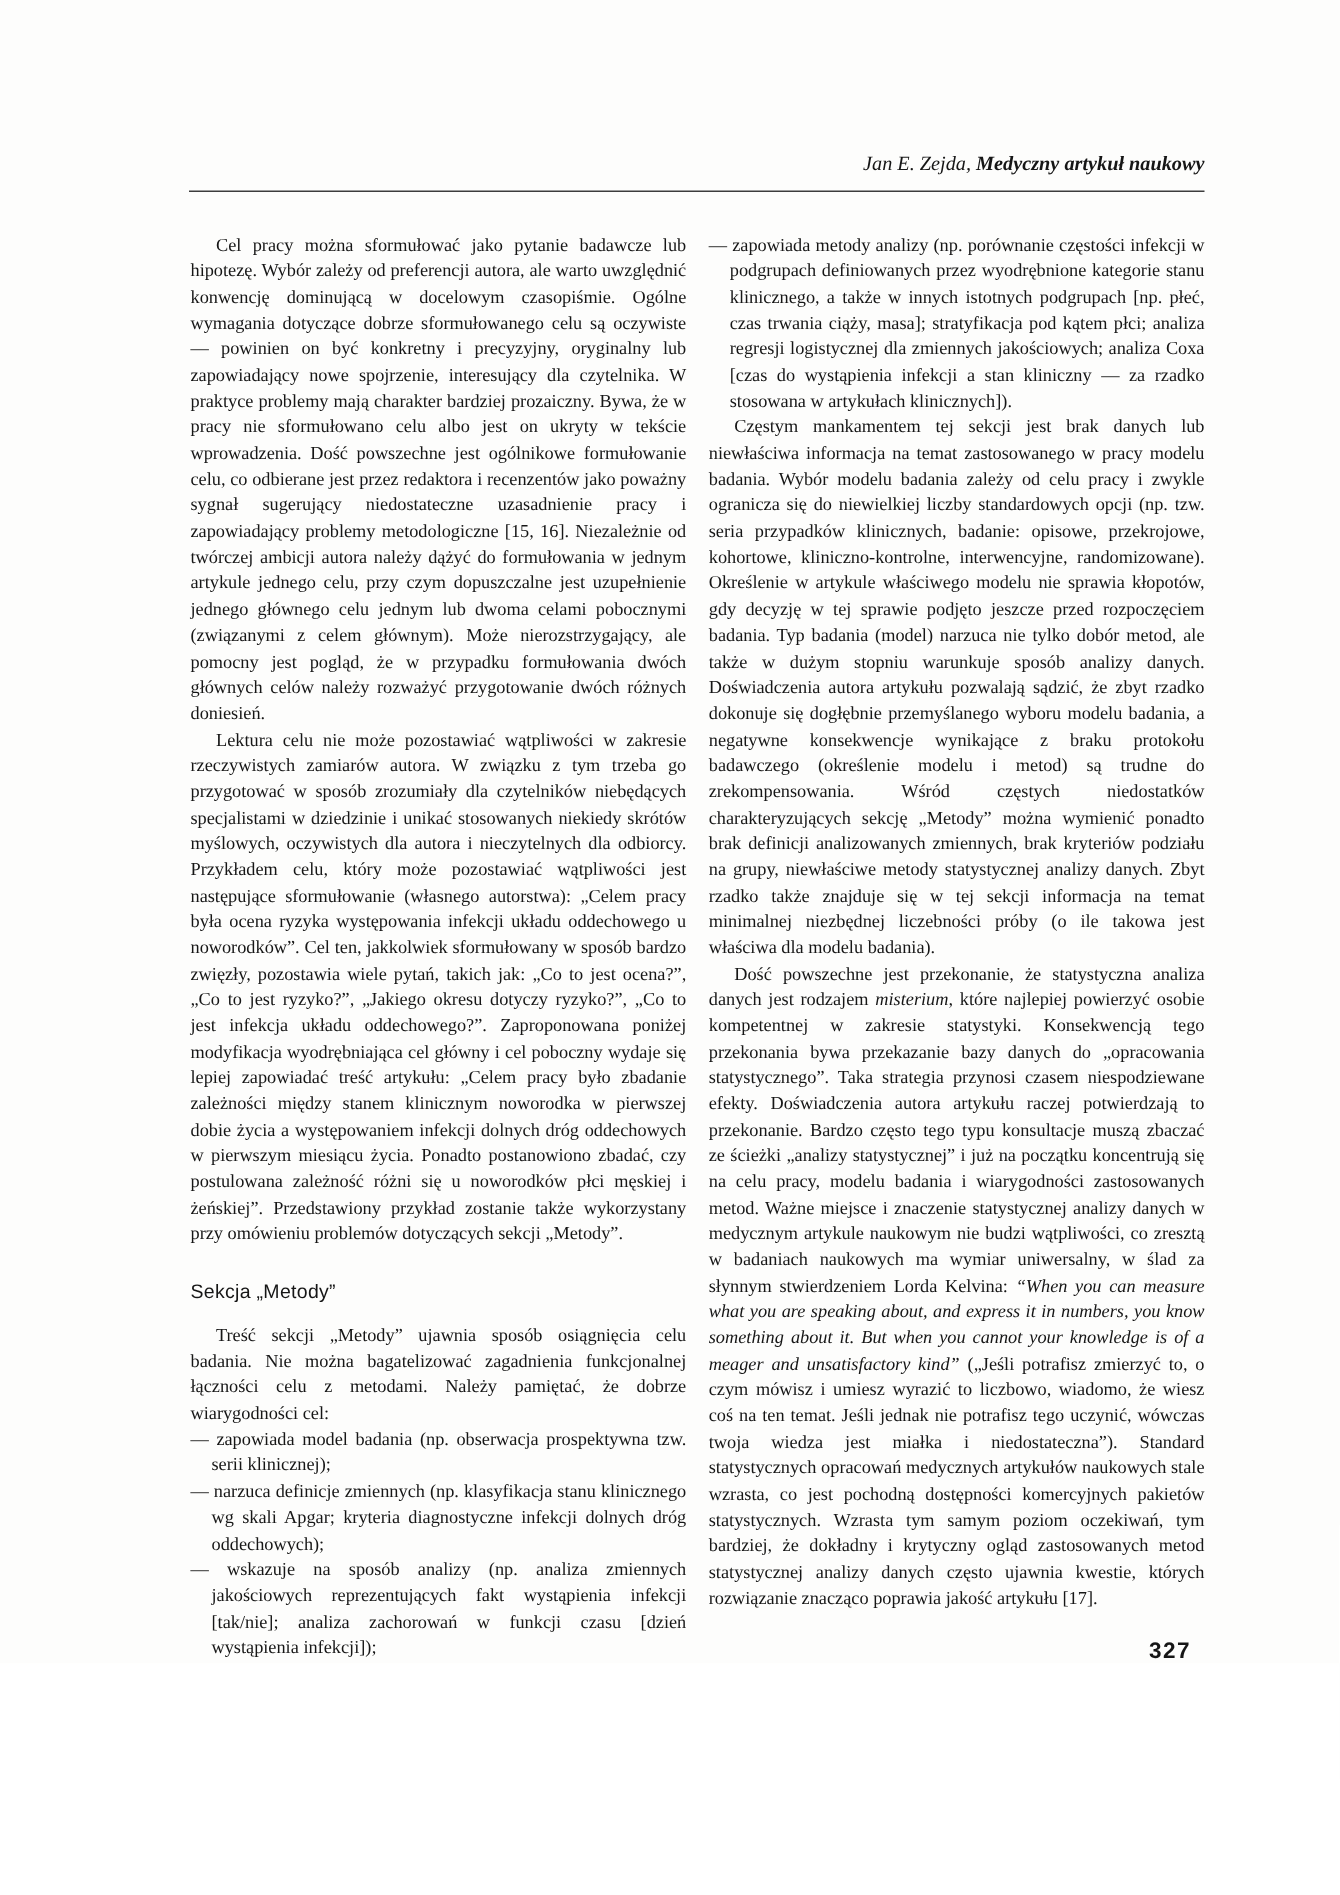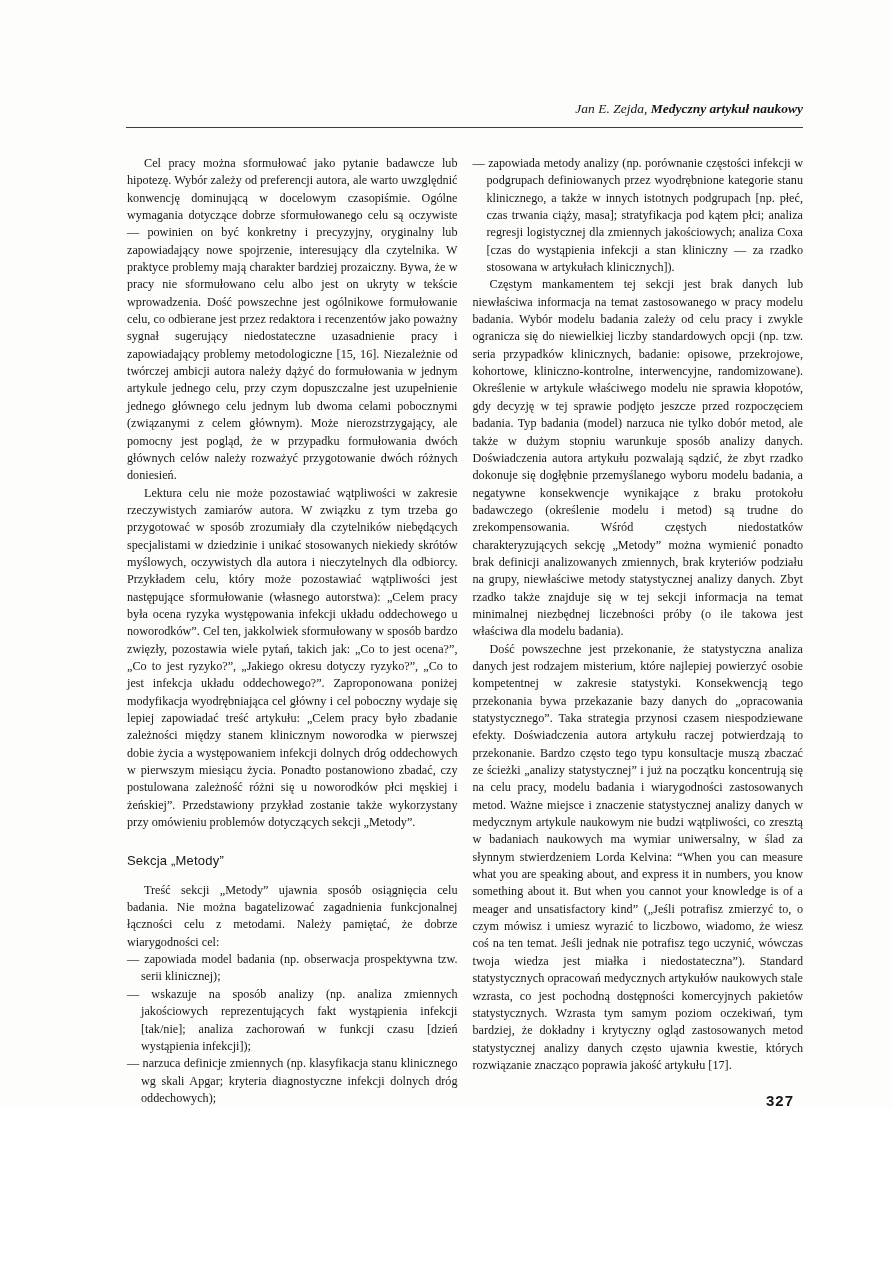--- a/index.html
+++ b/index.html
@@ -50,21 +50,21 @@
   p.indent { text-indent: 17px; }
   p.dash-item { padding-left: 14px; text-indent: -14px; }
   h2.section-heading {
     font-family: "Liberation Sans", sans-serif;
     font-weight: normal;
     font-size: 13px;
     letter-spacing: 0.2px;
     margin: 21px 0 12px 0;
     text-align: left;
   }
-  .italic { }
+  .italic { font-style: italic; }
   .page-number {
     margin-top: 18px;
     padding-right: 9px;
     text-align: right;
     font-family: "Liberation Sans", sans-serif;
     font-weight: bold;
     font-size: 15px;
     letter-spacing: 1px;
   }
 </style>
@@ -78,22 +78,22 @@
   <div class="header-rule"></div>
 
   <div class="columns">
 
     <div class="col">
       <p class="indent">Cel pracy można sformułować jako pytanie badawcze lub hipotezę. Wybór zależy od preferencji autora, ale warto uwzględnić konwencję dominującą w docelowym czasopiśmie. Ogólne wymagania dotyczące dobrze sformułowanego celu są oczywiste — powinien on być konkretny i precyzyjny, oryginalny lub zapowiadający nowe spojrzenie, interesujący dla czytelnika. W praktyce problemy mają charakter bardziej prozaiczny. Bywa, że w pracy nie sformułowano celu albo jest on ukryty w tekście wprowadzenia. Dość powszechne jest ogólnikowe formułowanie celu, co odbierane jest przez redaktora i recenzentów jako poważny sygnał sugerujący niedostateczne uzasadnienie pracy i zapowiadający problemy metodologiczne [15, 16]. Niezależnie od twórczej ambicji autora należy dążyć do formułowania w jednym artykule jednego celu, przy czym dopuszczalne jest uzupełnienie jednego głównego celu jednym lub dwoma celami pobocznymi (związanymi z celem głównym). Może nierozstrzygający, ale pomocny jest pogląd, że w przypadku formułowania dwóch głównych celów należy rozważyć przygotowanie dwóch różnych doniesień.</p>
       <p class="indent">Lektura celu nie może pozostawiać wątpliwości w zakresie rzeczywistych zamiarów autora. W związku z tym trzeba go przygotować w sposób zrozumiały dla czytelników niebędących specjalistami w dziedzinie i unikać stosowanych niekiedy skrótów myślowych, oczywistych dla autora i nieczytelnych dla odbiorcy. Przykładem celu, który może pozostawiać wątpliwości jest następujące sformułowanie (własnego autorstwa): „Celem pracy była ocena ryzyka występowania infekcji układu oddechowego u noworodków”. Cel ten, jakkolwiek sformułowany w sposób bardzo zwięzły, pozostawia wiele pytań, takich jak: „Co to jest ocena?”, „Co to jest ryzyko?”, „Jakiego okresu dotyczy ryzyko?”, „Co to jest infekcja układu oddechowego?”. Zaproponowana poniżej modyfikacja wyodrębniająca cel główny i cel poboczny wydaje się lepiej zapowiadać treść artykułu: „Celem pracy było zbadanie zależności między stanem klinicznym noworodka w pierwszej dobie życia a występowaniem infekcji dolnych dróg oddechowych w pierwszym miesiącu życia. Ponadto postanowiono zbadać, czy postulowana zależność różni się u noworodków płci męskiej i żeńskiej”. Przedstawiony przykład zostanie także wykorzystany przy omówieniu problemów dotyczących sekcji „Metody”.</p>
       <h2 class="section-heading">Sekcja „Metody”</h2>
       <p class="indent">Treść sekcji „Metody” ujawnia sposób osiągnięcia celu badania. Nie można bagatelizować zagadnienia funkcjonalnej łączności celu z metodami. Należy pamiętać, że dobrze wiarygodności cel:</p>
       <p class="dash-item">— zapowiada model badania (np. obserwacja prospektywna tzw. serii klinicznej);</p>
+      <p class="dash-item">— narzuca definicje zmiennych (np. klasyfikacja stanu klinicznego wg skali Apgar; kryteria diagnostyczne infekcji dolnych dróg oddechowych);</p>
       <p class="dash-item">— wskazuje na sposób analizy (np. analiza zmiennych jakościowych reprezentujących fakt wystąpienia infekcji [tak/nie]; analiza zachorowań w funkcji czasu [dzień wystąpienia infekcji]);</p>
-      <p class="dash-item">— narzuca definicje zmiennych (np. klasyfikacja stanu klinicznego wg skali Apgar; kryteria diagnostyczne infekcji dolnych dróg oddechowych);</p>
     </div>
 
     <div class="col">
       <p class="dash-item">— zapowiada metody analizy (np. porównanie częstości infekcji w podgrupach definiowanych przez wyodrębnione kategorie stanu klinicznego, a także w innych istotnych podgrupach [np. płeć, czas trwania ciąży, masa]; stratyfikacja pod kątem płci; analiza regresji logistycznej dla zmiennych jakościowych; analiza Coxa [czas do wystąpienia infekcji a stan kliniczny — za rzadko stosowana w artykułach klinicznych]).</p>
       <p class="indent">Częstym mankamentem tej sekcji jest brak danych lub niewłaściwa informacja na temat zastosowanego w pracy modelu badania. Wybór modelu badania zależy od celu pracy i zwykle ogranicza się do niewielkiej liczby standardowych opcji (np. tzw. seria przypadków klinicznych, badanie: opisowe, przekrojowe, kohortowe, kliniczno-kontrolne, interwencyjne, randomizowane). Określenie w artykule właściwego modelu nie sprawia kłopotów, gdy decyzję w tej sprawie podjęto jeszcze przed rozpoczęciem badania. Typ badania (model) narzuca nie tylko dobór metod, ale także w dużym stopniu warunkuje sposób analizy danych. Doświadczenia autora artykułu pozwalają sądzić, że zbyt rzadko dokonuje się dogłębnie przemyślanego wyboru modelu badania, a negatywne konsekwencje wynikające z braku protokołu badawczego (określenie modelu i metod) są trudne do zrekompensowania. Wśród częstych niedostatków charakteryzujących sekcję „Metody” można wymienić ponadto brak definicji analizowanych zmiennych, brak kryteriów podziału na grupy, niewłaściwe metody statystycznej analizy danych. Zbyt rzadko także znajduje się w tej sekcji informacja na temat minimalnej niezbędnej liczebności próby (o ile takowa jest właściwa dla modelu badania).</p>
       <p class="indent"><span>Dość powszechne jest przekonanie, że statystyczna analiza danych jest rodzajem </span><span class="italic">misterium</span><span>, które najlepiej powierzyć osobie kompetentnej w zakresie statystyki. Konsekwencją tego przekonania bywa przekazanie bazy danych do „opracowania statystycznego”. Taka strategia przynosi czasem niespodziewane efekty. Doświadczenia autora artykułu raczej potwierdzają to przekonanie. Bardzo często tego typu konsultacje muszą zbaczać ze ścieżki „analizy statystycznej” i już na początku koncentrują się na celu pracy, modelu badania i wiarygodności zastosowanych metod. Ważne miejsce i znaczenie statystycznej analizy danych w medycznym artykule naukowym nie budzi wątpliwości, co zresztą w badaniach naukowych ma wymiar uniwersalny, w ślad za słynnym stwierdzeniem Lorda Kelvina: </span><span class="italic">“When you can measure what you are speaking about, and express it in numbers, you know something about it. But when you cannot your knowledge is of a meager and unsatisfactory kind”</span><span> („Jeśli potrafisz zmierzyć to, o czym mówisz i umiesz wyrazić to liczbowo, wiadomo, że wiesz coś na ten temat. Jeśli jednak nie potrafisz tego uczynić, wówczas twoja wiedza jest miałka i niedostateczna”). Standard statystycznych opracowań medycznych artykułów naukowych stale wzrasta, co jest pochodną dostępności komercyjnych pakietów statystycznych. Wzrasta tym samym poziom oczekiwań, tym bardziej, że dokładny i krytyczny ogląd zastosowanych metod statystycznej analizy danych często ujawnia kwestie, których rozwiązanie znacząco poprawia jakość artykułu [17].</span></p>
       <div class="page-number">327</div>
     </div>
 
   </div>

